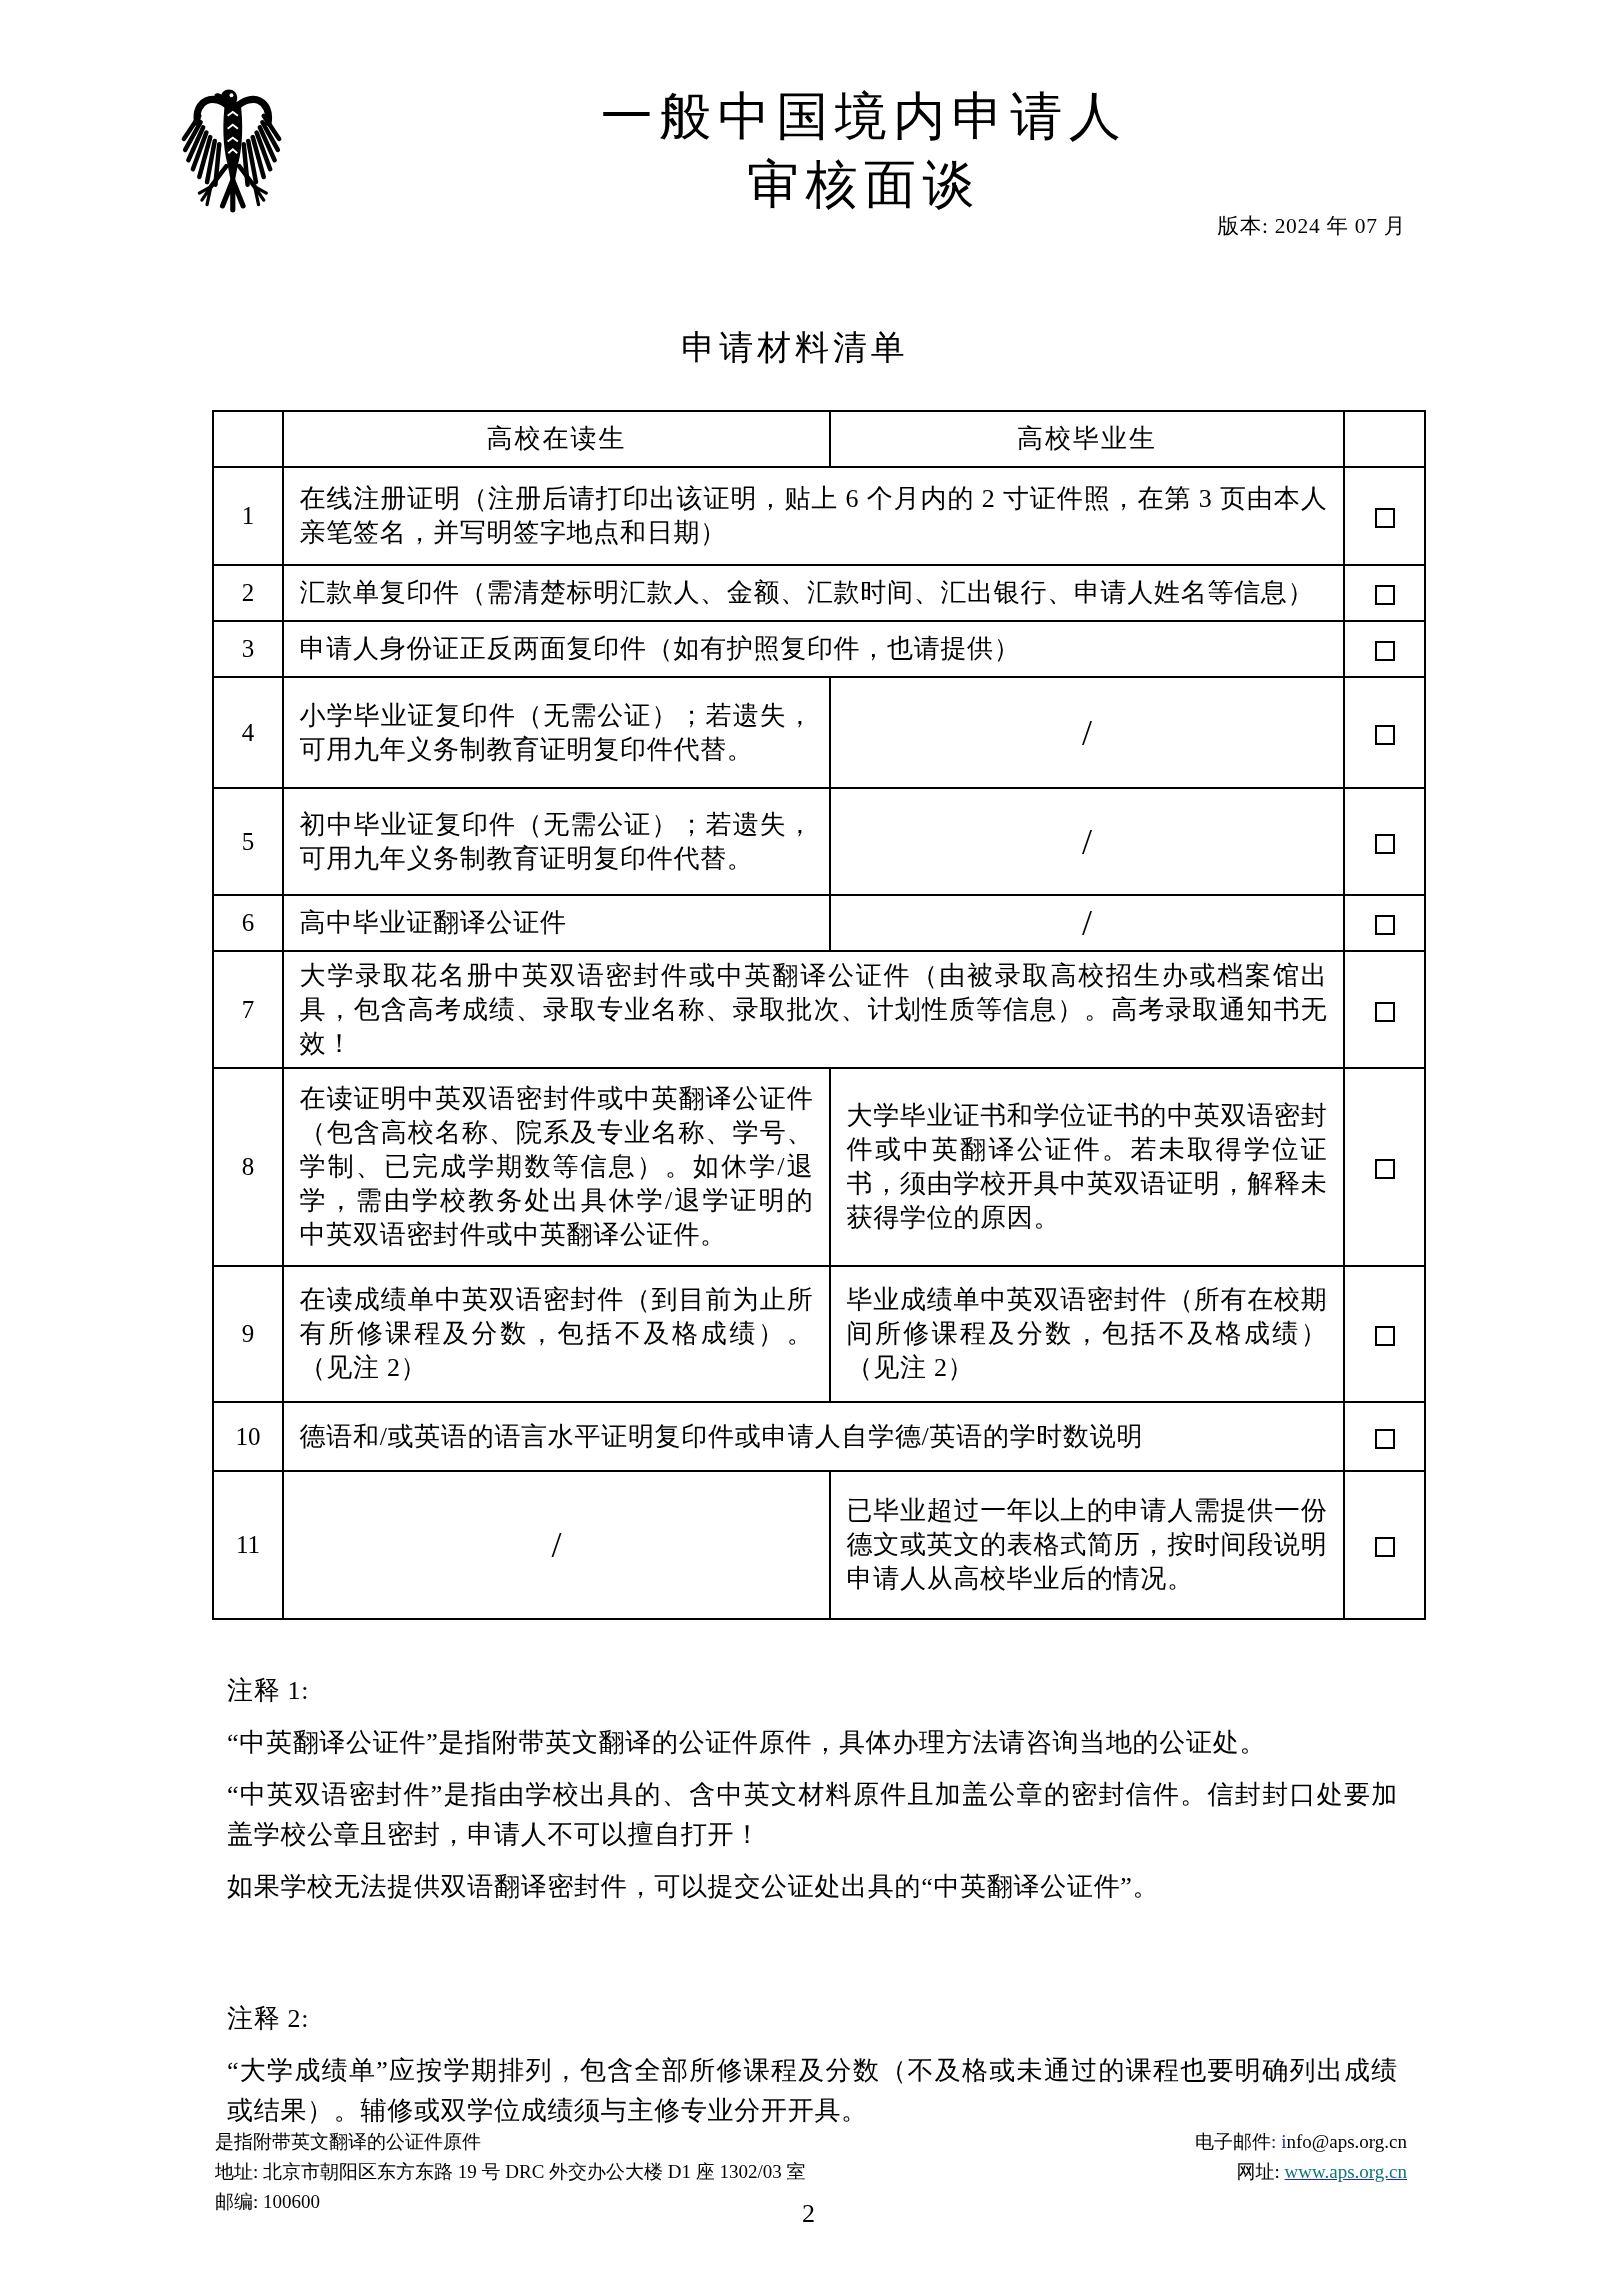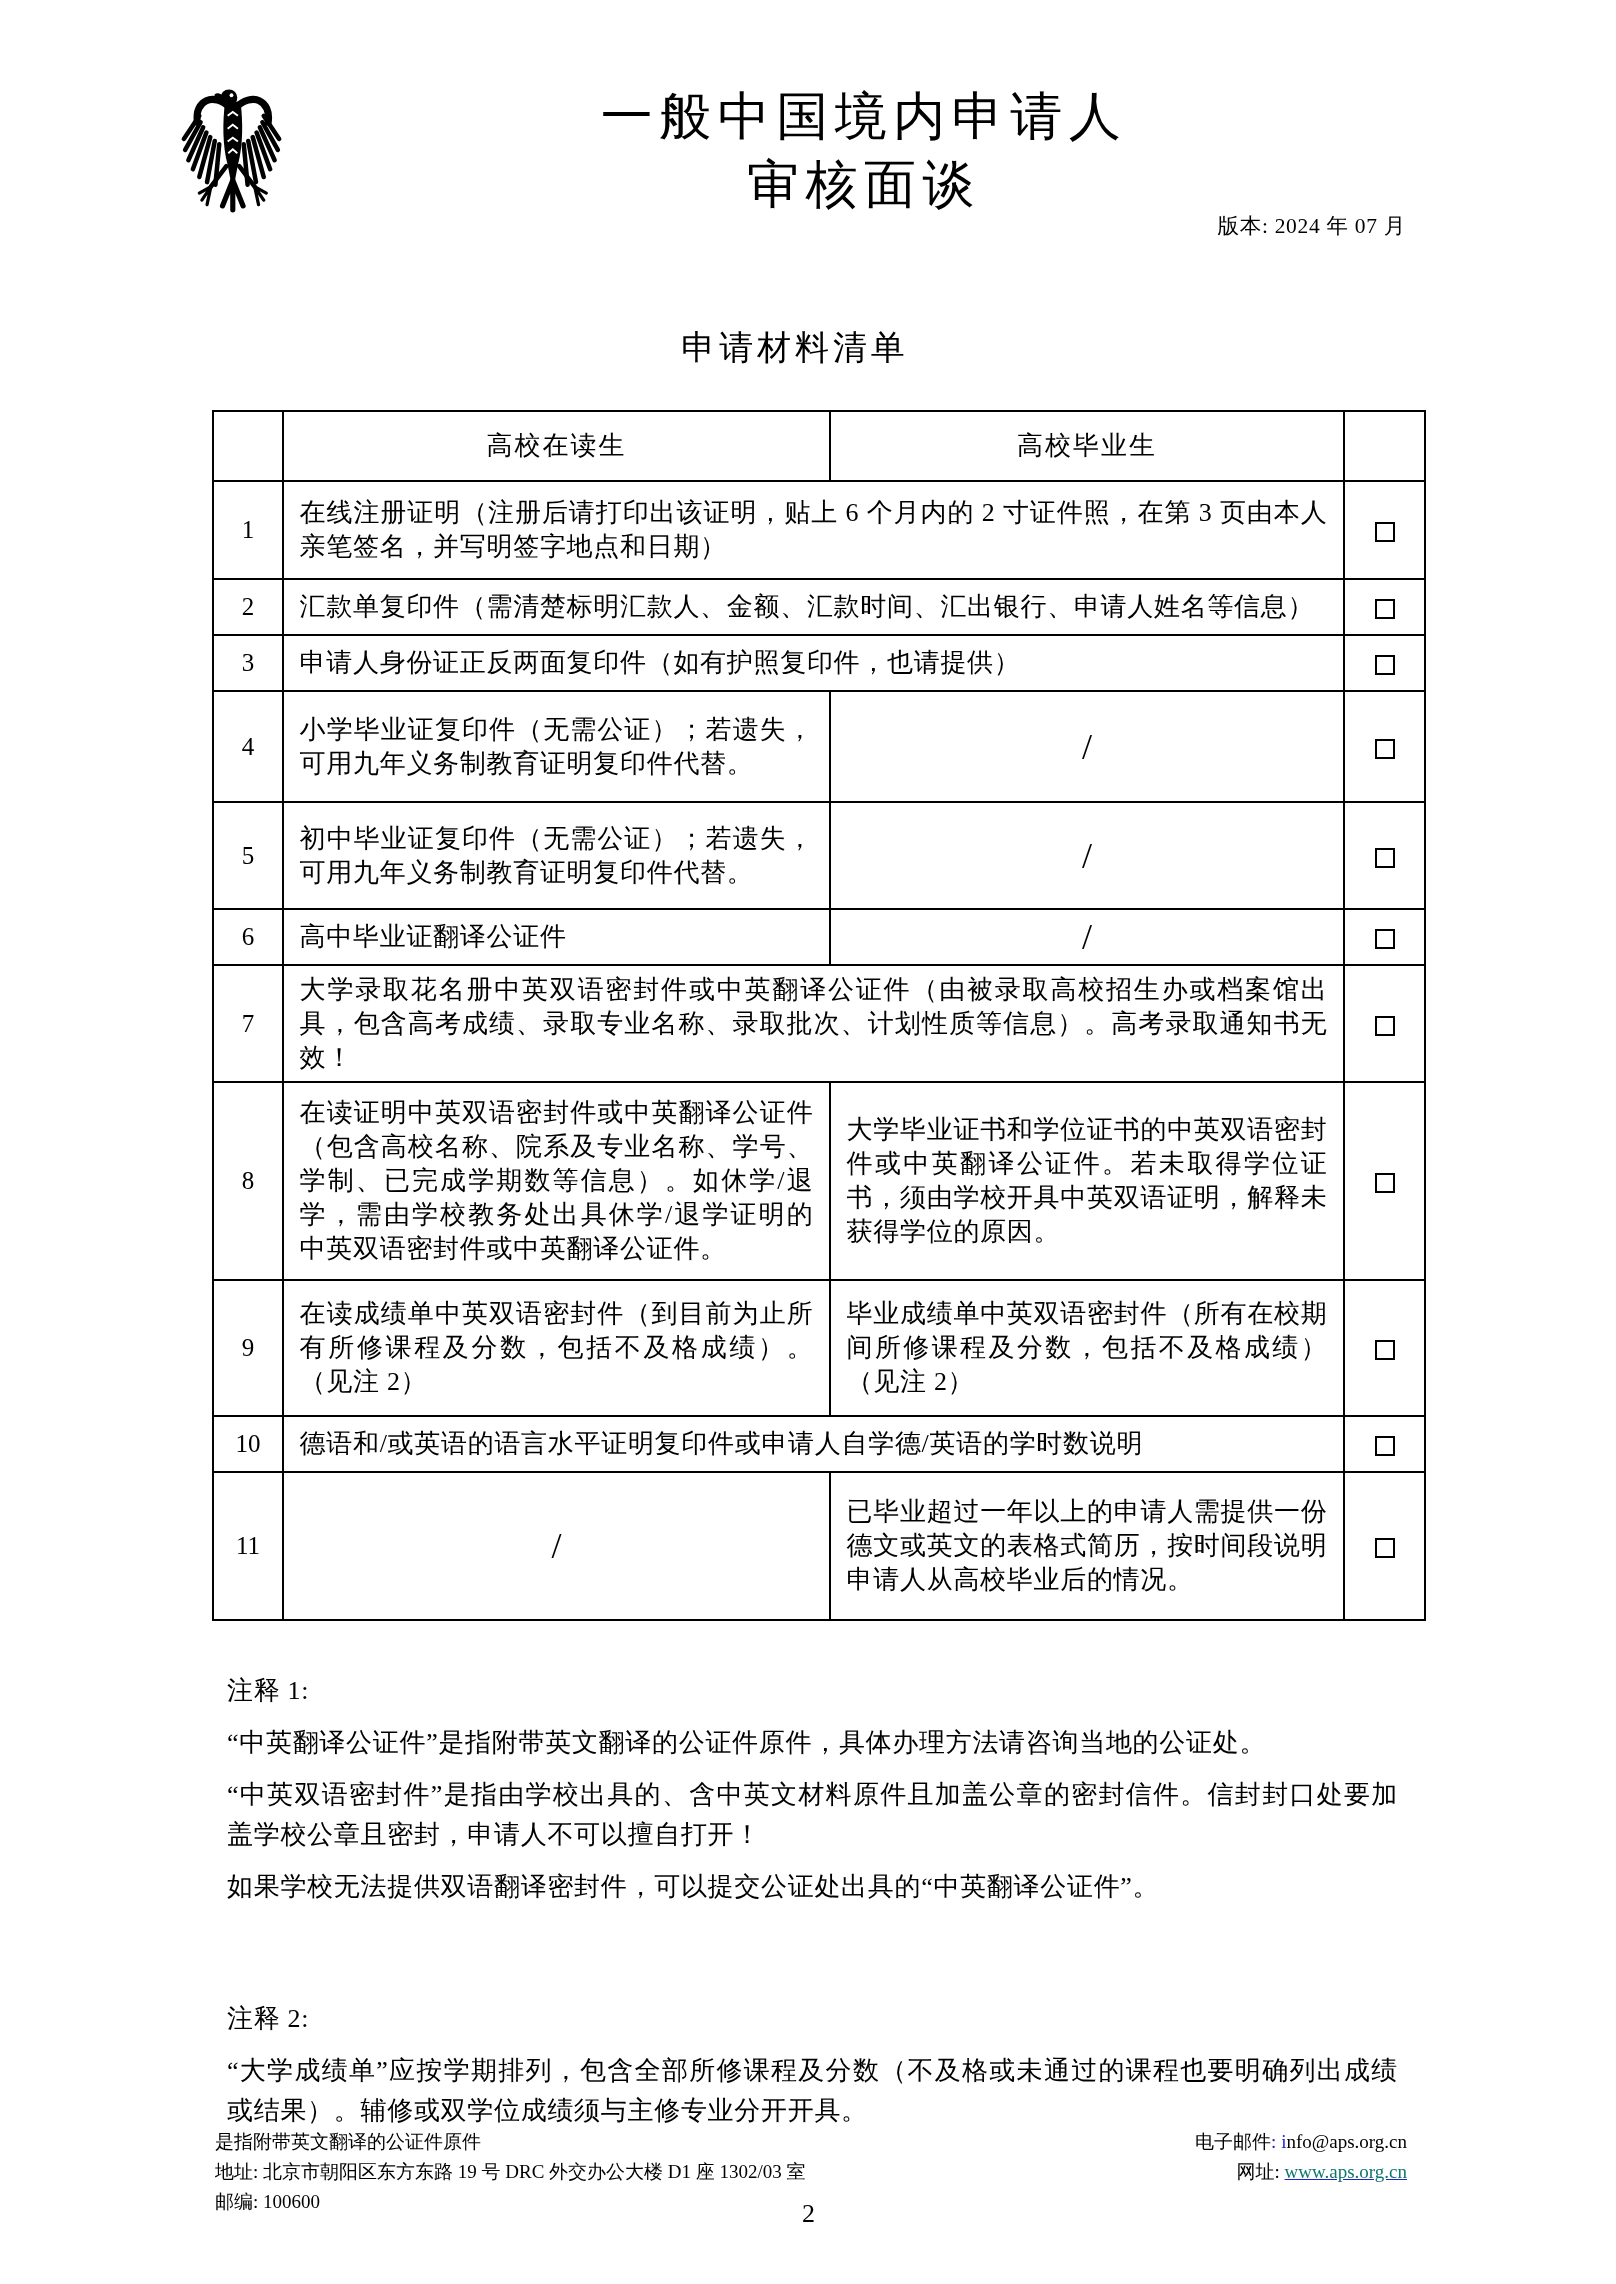--- a/index.html
+++ b/index.html
@@ -121,21 +121,21 @@
 <div class="section-title">申请材料清单</div>
 
 <table class="checklist">
   <colgroup>
     <col style="width:70px">
       <col style="width:547px">
       <col style="width:514px">
       <col style="width:81px">
   </colgroup>
   <tbody>
-  <tr style="height:70px">
+  <tr style="height:56px">
     <td class="num"></td>
     <th>高校在读生</th>
     <th>高校毕业生</th>
     <td class="chk"></td>
   </tr>
 
   <tr style="height:98px">
     <td class="num">1</td>
     <td class="txt" colspan="2">在线注册证明（注册后请打印出该证明，贴上 6 个月内的 2 寸证件照，在第 3 页由本人亲笔签名，并写明签字地点和日期）</td>
     <td class="chk"><span class="checkbox"></span></td>
@@ -187,21 +187,21 @@
     <td class="chk"><span class="checkbox"></span></td>
   </tr>
 
   <tr style="height:136px">
     <td class="num">9</td>
     <td class="txt">在读成绩单中英双语密封件（到目前为止所有所修课程及分数，包括不及格成绩）。（见注 2）</td>
     <td class="txt">毕业成绩单中英双语密封件（所有在校期间所修课程及分数，包括不及格成绩）（见注 2）</td>
     <td class="chk"><span class="checkbox"></span></td>
   </tr>
 
-  <tr style="height:56px">
+  <tr style="height:69px">
     <td class="num">10</td>
     <td class="txt" colspan="2">德语和/或英语的语言水平证明复印件或申请人自学德/英语的学时数说明</td>
     <td class="chk"><span class="checkbox"></span></td>
   </tr>
 
   <tr style="height:148px">
     <td class="num">11</td>
     <td class="slash">/</td>
     <td class="txt">已毕业超过一年以上的申请人需提供一份德文或英文的表格式简历，按时间段说明申请人从高校毕业后的情况。</td>
     <td class="chk"><span class="checkbox"></span></td>

